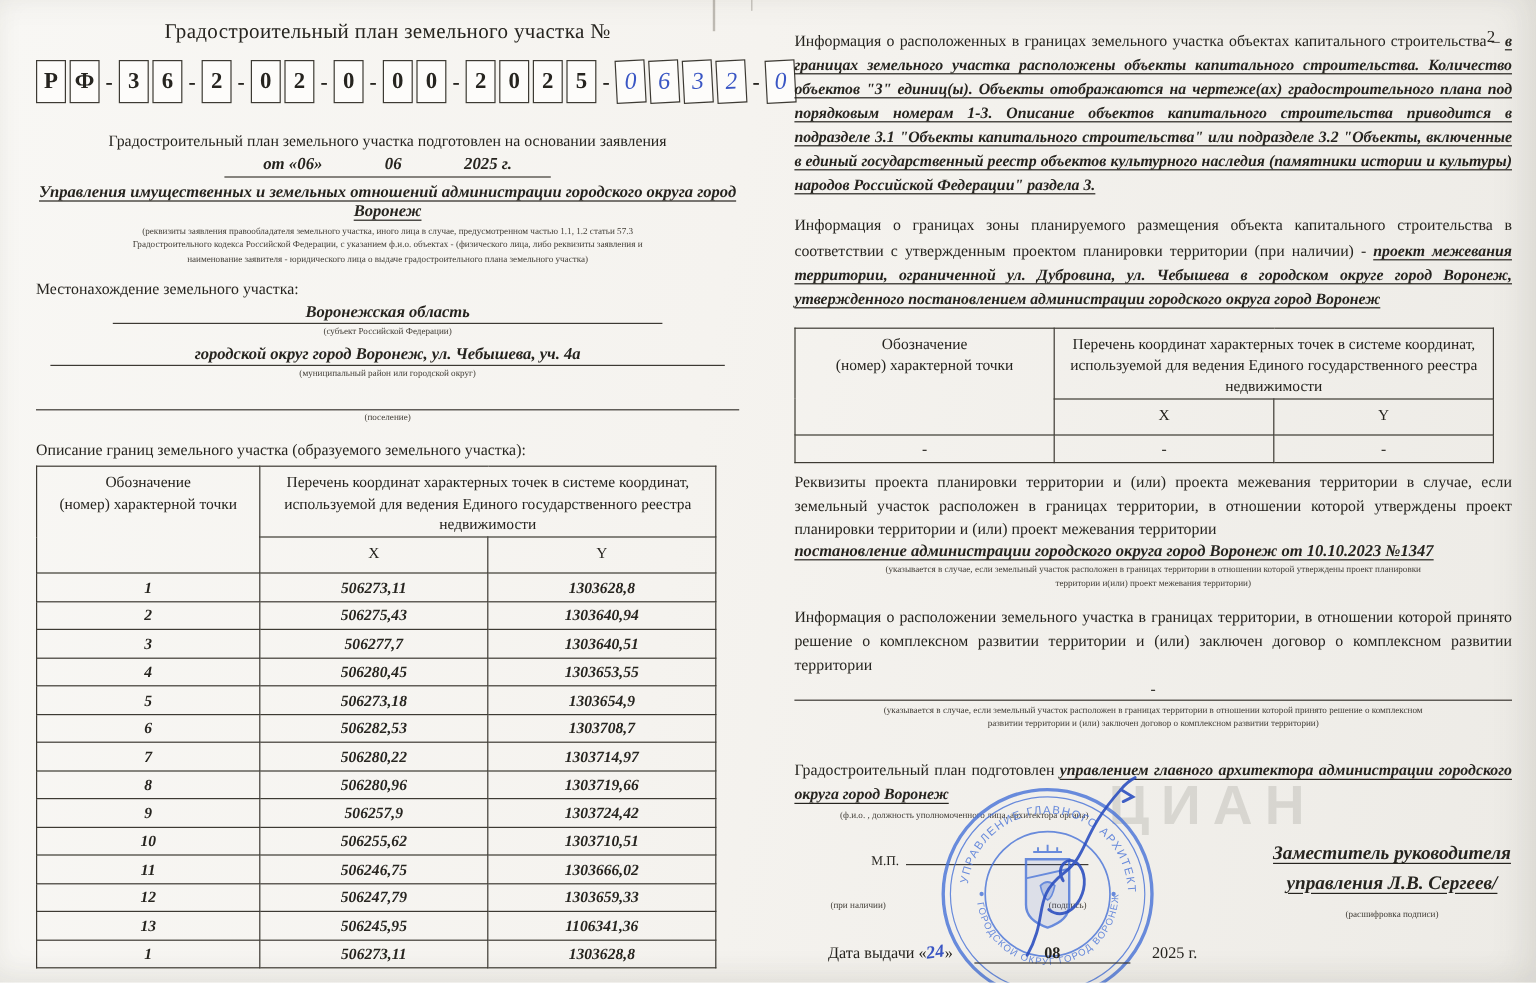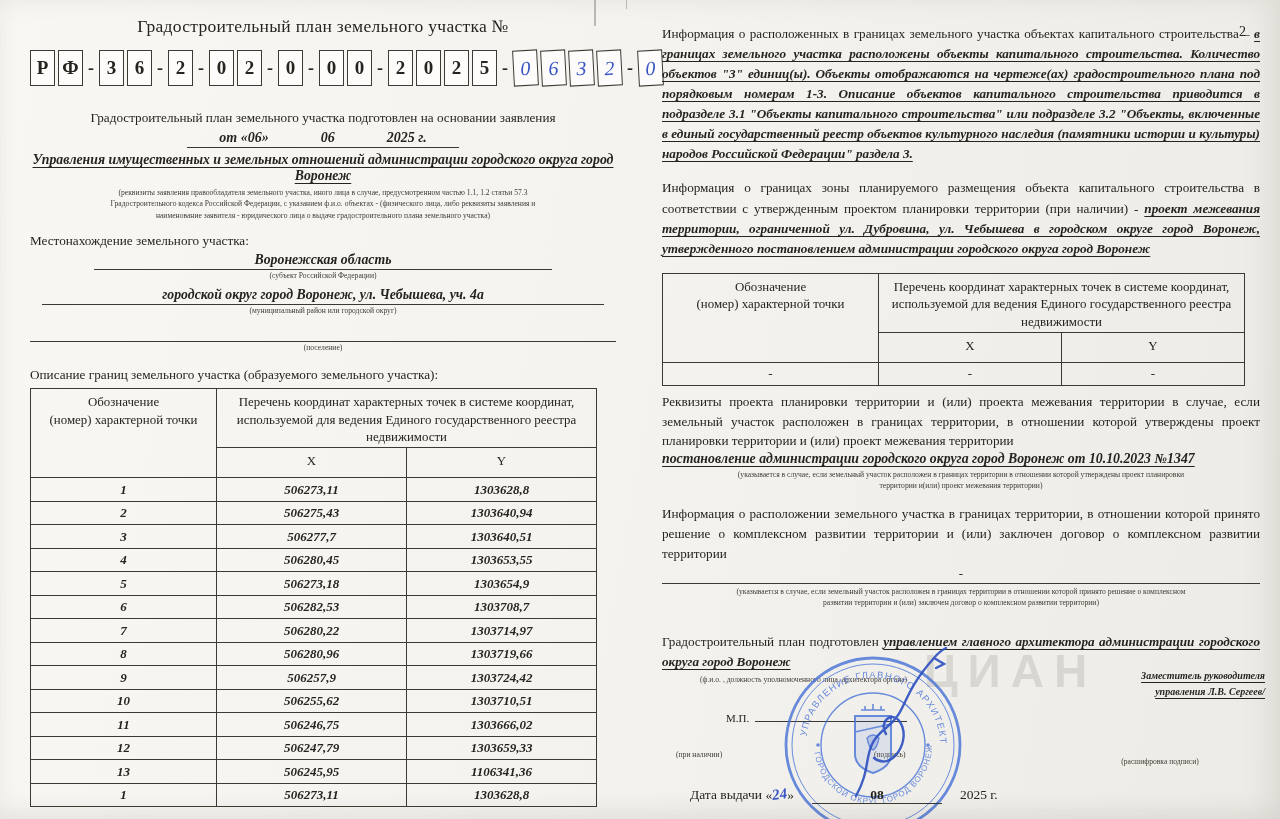--- a/index.html
+++ b/index.html
@@ -70,22 +70,22 @@
   .note-lines{margin-top:2px;}
   #p2-4{margin-top:12px;}
   .dash-line{border-bottom:1.4px solid #3c3933;text-align:center;font-size:13px;
     height:17px;margin-top:2px;}
   .prepared{position:absolute;top:632px;left:0;width:100%;}
   .prepared-note{font-size:7.6px;color:#403c35;margin-top:2px;margin-left:38px;}
   .mp{position:absolute;top:712px;left:64px;font-size:11px;}
   .mp .sigline{display:inline-block;width:152px;border-bottom:1.3px solid #3c3933;
     vertical-align:baseline;margin-left:6px;}
   .cap{position:absolute;font-size:7.6px;color:#403c35;}
-  .signer{position:absolute;top:668px;left:393px;width:210px;text-align:right;
-    font-size:10px;line-height:1.55;}
+  .signer{position:absolute;top:700px;left:393px;width:210px;text-align:center;
+    font-size:16px;line-height:1.55;}
   .signer-note{position:absolute;top:757px;left:393px;width:210px;text-align:center;
     font-size:7.6px;color:#403c35;}
   .stamp{position:absolute;top:654px;left:120px;opacity:.82;}
   .signature{position:absolute;top:636px;left:172px;z-index:2;opacity:.9;}
   .watermark{position:absolute;top:644px;left:262px;font-size:46px;font-weight:700;
     letter-spacing:10px;color:rgba(148,145,140,.26);font-family:"Liberation Sans",sans-serif;}
   .dateline{position:absolute;top:786px;left:28px;font-size:13.5px;}
   .hw-blue{color:#3a56c4;font-style:italic;font-weight:600;}
   .dateline .dayslot{display:inline-block;transform:rotate(-8deg);font-size:15px;}
   .dateline .monthslot{display:inline-block;width:130px;border-bottom:1.2px solid #3c3933;
@@ -309,21 +309,21 @@
       <div>(указывается в случае, если земельный участок расположен в границах  территории в отношении которой принято решение о комплексном</div>
       <div>развитии территории и (или) заключен договор о комплексном развитии территории)</div>
     </div>
 
     <div class="prepared">
       <p class="para"><span>Градостроительный   план   подготовлен   </span><span class="filled u">управлением   главного   архитектора администрации городского округа город Воронеж</span></p>
       <div class="prepared-note fineprint" style="text-align:left;">(ф.и.о. , должность уполномоченного лица, архитектора органа)</div>
     </div>
 
     <div class="mp"><span>М.П.</span><span class="sigline"></span></div>
-    <div class="cap" style="top:750px;left:14px;">(при наличии)</div>
+    <div class="cap" style="top:750px;left:30px;">(при наличии)</div>
     <div class="cap" style="top:750px;left:212px;">(подпись)</div>
 
     <div class="signer filled u">
       <div>Заместитель руководителя</div>
       <div>управления  Л.В. Сергеев/</div>
     </div>
     <div class="signer-note">(расшифровка подписи)</div>
 
     <div class="watermark">ЦИАН</div>
 

